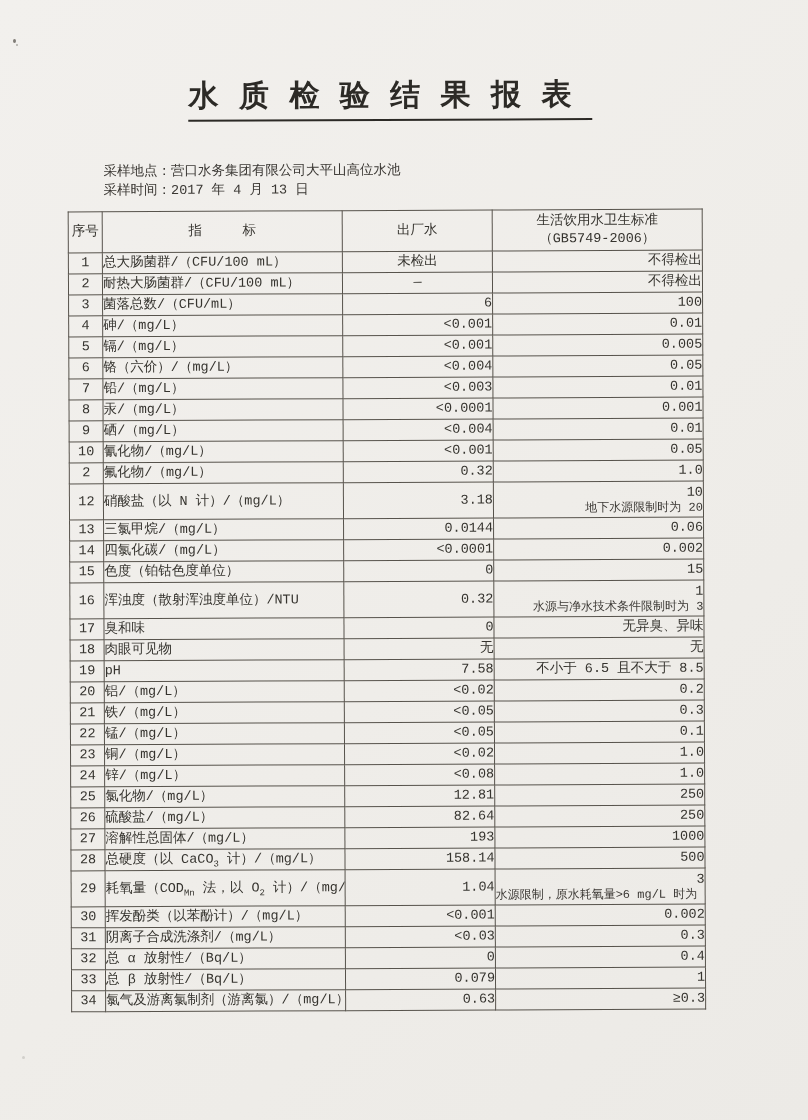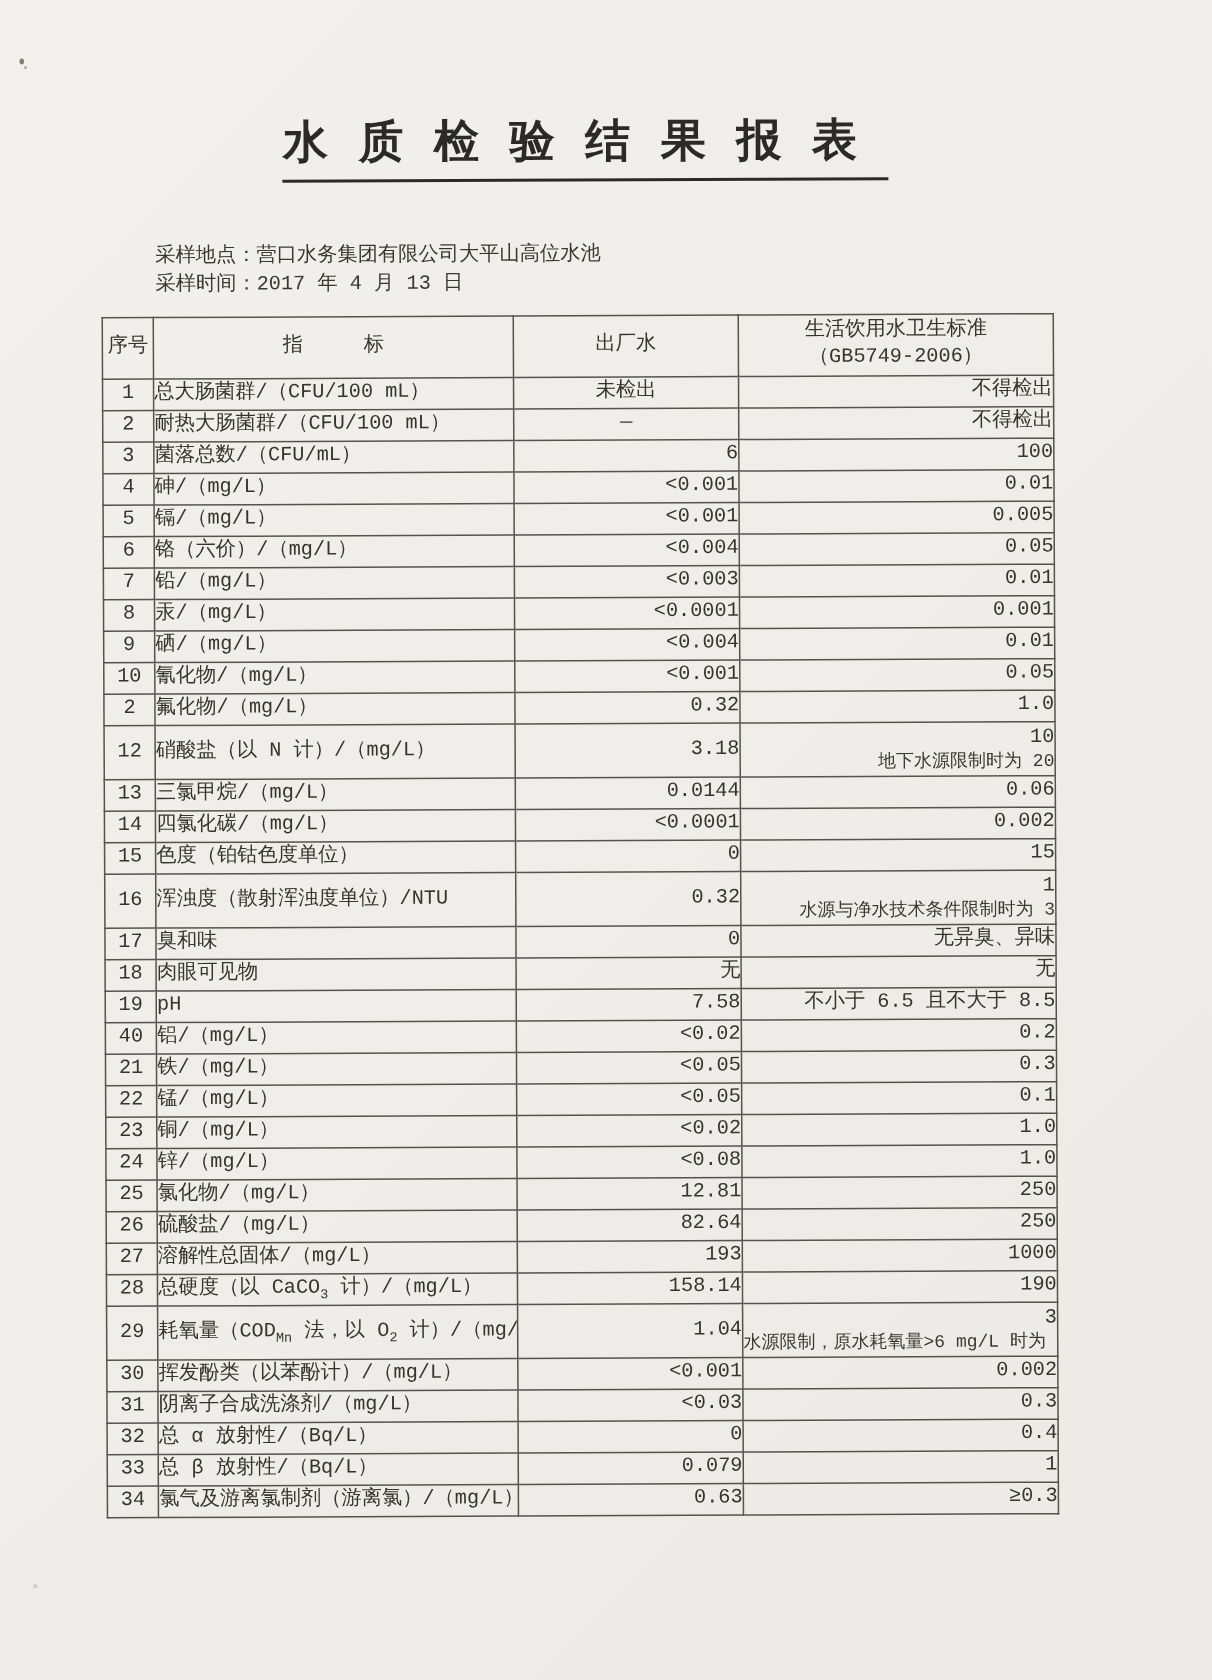--- a/index.html
+++ b/index.html
@@ -202,21 +202,21 @@
       <td class="c-val">无</td>
       <td class="c-std">无</td>
     </tr>
           <tr>
       <td class="c-no">19</td>
       <td class="c-ind">pH</td>
       <td class="c-val">7.58</td>
       <td class="c-std">不小于 6.5 且不大于 8.5</td>
     </tr>
           <tr>
-      <td class="c-no">40</td>
+      <td class="c-no">20</td>
       <td class="c-ind">铝/（mg/L）</td>
       <td class="c-val">&lt;0.02</td>
       <td class="c-std">0.2</td>
     </tr>
           <tr>
       <td class="c-no">21</td>
       <td class="c-ind">铁/（mg/L）</td>
       <td class="c-val">&lt;0.05</td>
       <td class="c-std">0.3</td>
     </tr>
@@ -253,21 +253,21 @@
           <tr>
       <td class="c-no">27</td>
       <td class="c-ind">溶解性总固体/（mg/L）</td>
       <td class="c-val">193</td>
       <td class="c-std">1000</td>
     </tr>
           <tr>
       <td class="c-no">28</td>
       <td class="c-ind">总硬度（以 CaCO<sub>3</sub> 计）/（mg/L）</td>
       <td class="c-val">158.14</td>
-      <td class="c-std">190</td>
+      <td class="c-std">500</td>
     </tr>
           <tr class="tall">
       <td class="c-no">29</td>
       <td class="c-ind">耗氧量（COD<sub>Mn</sub> 法，以 O<sub>2</sub> 计）/（mg/L）</td>
       <td class="c-val">1.04</td>
       <td class="c-std">
               <div class="std-main">3</div>
               <div class="std-note">水源限制，原水耗氧量&gt;6 mg/L 时为 5</div>
             </td>
     </tr>

